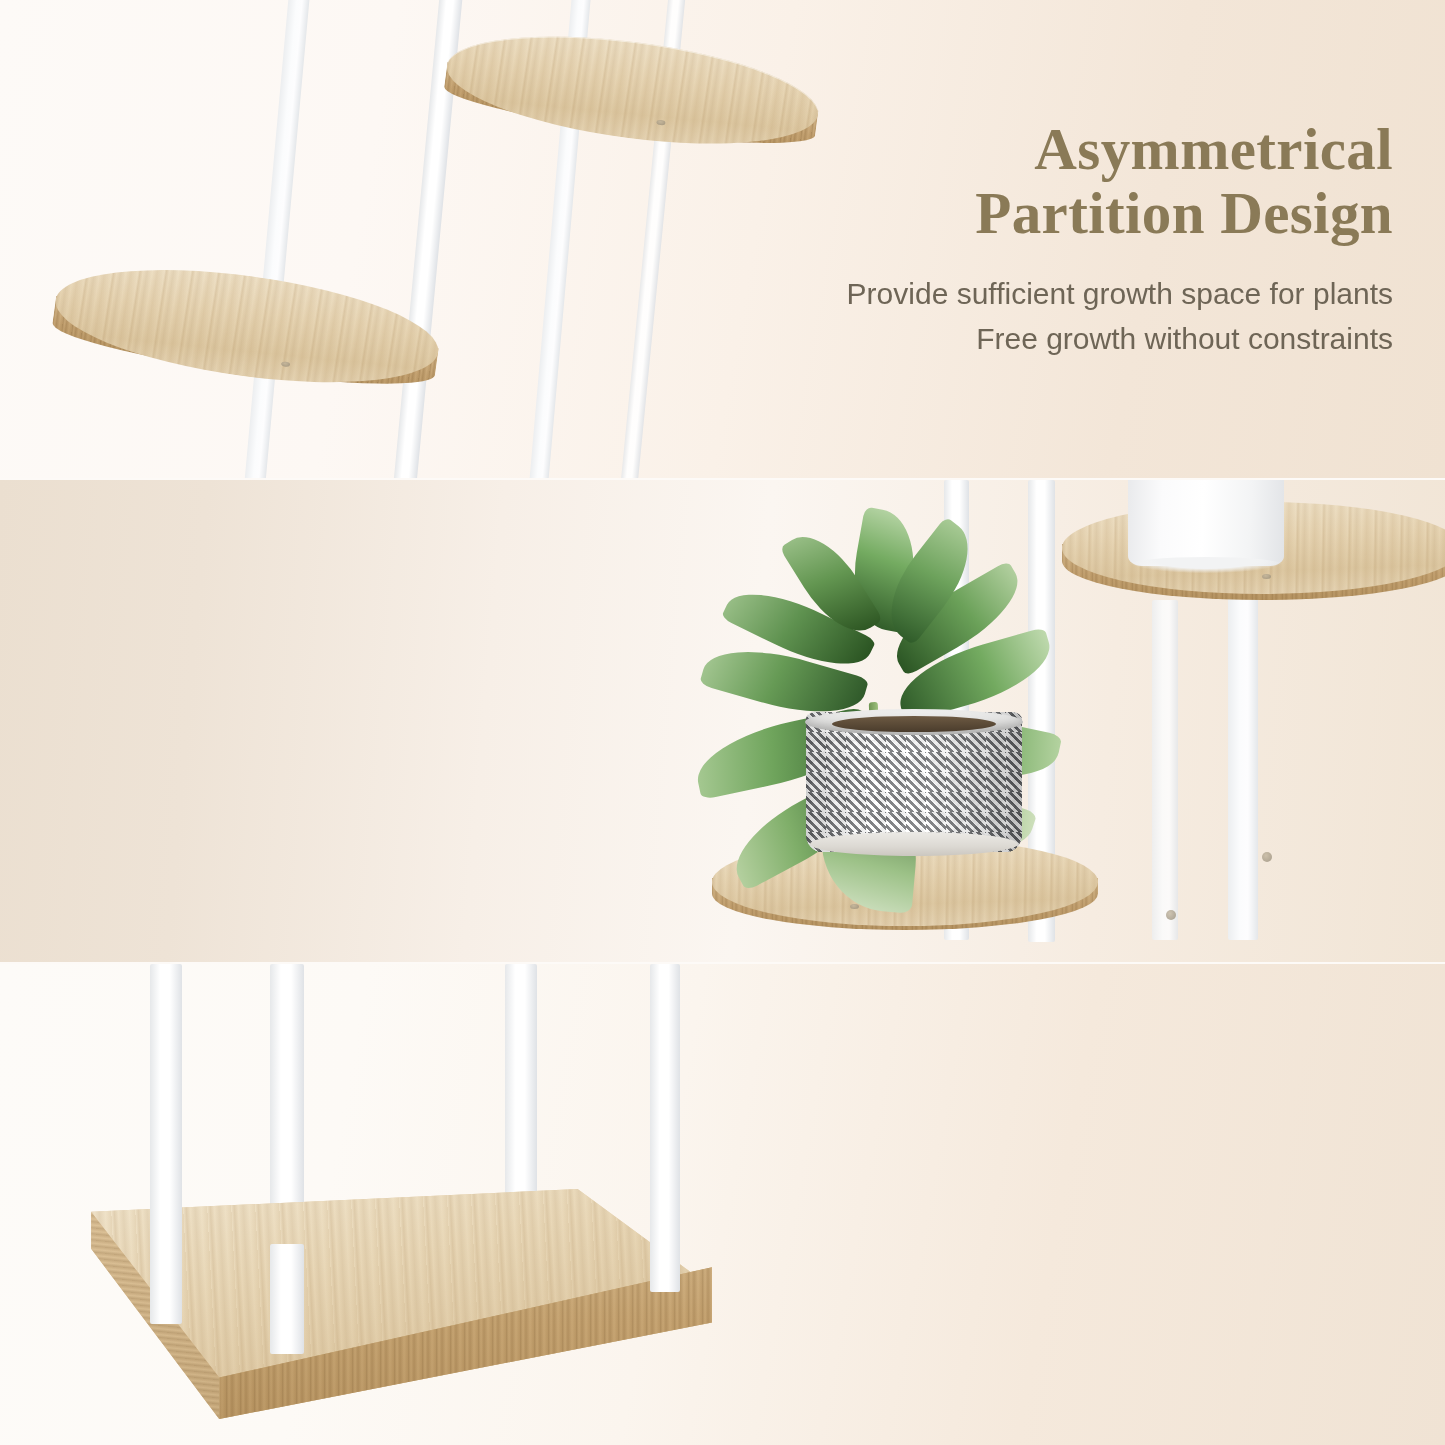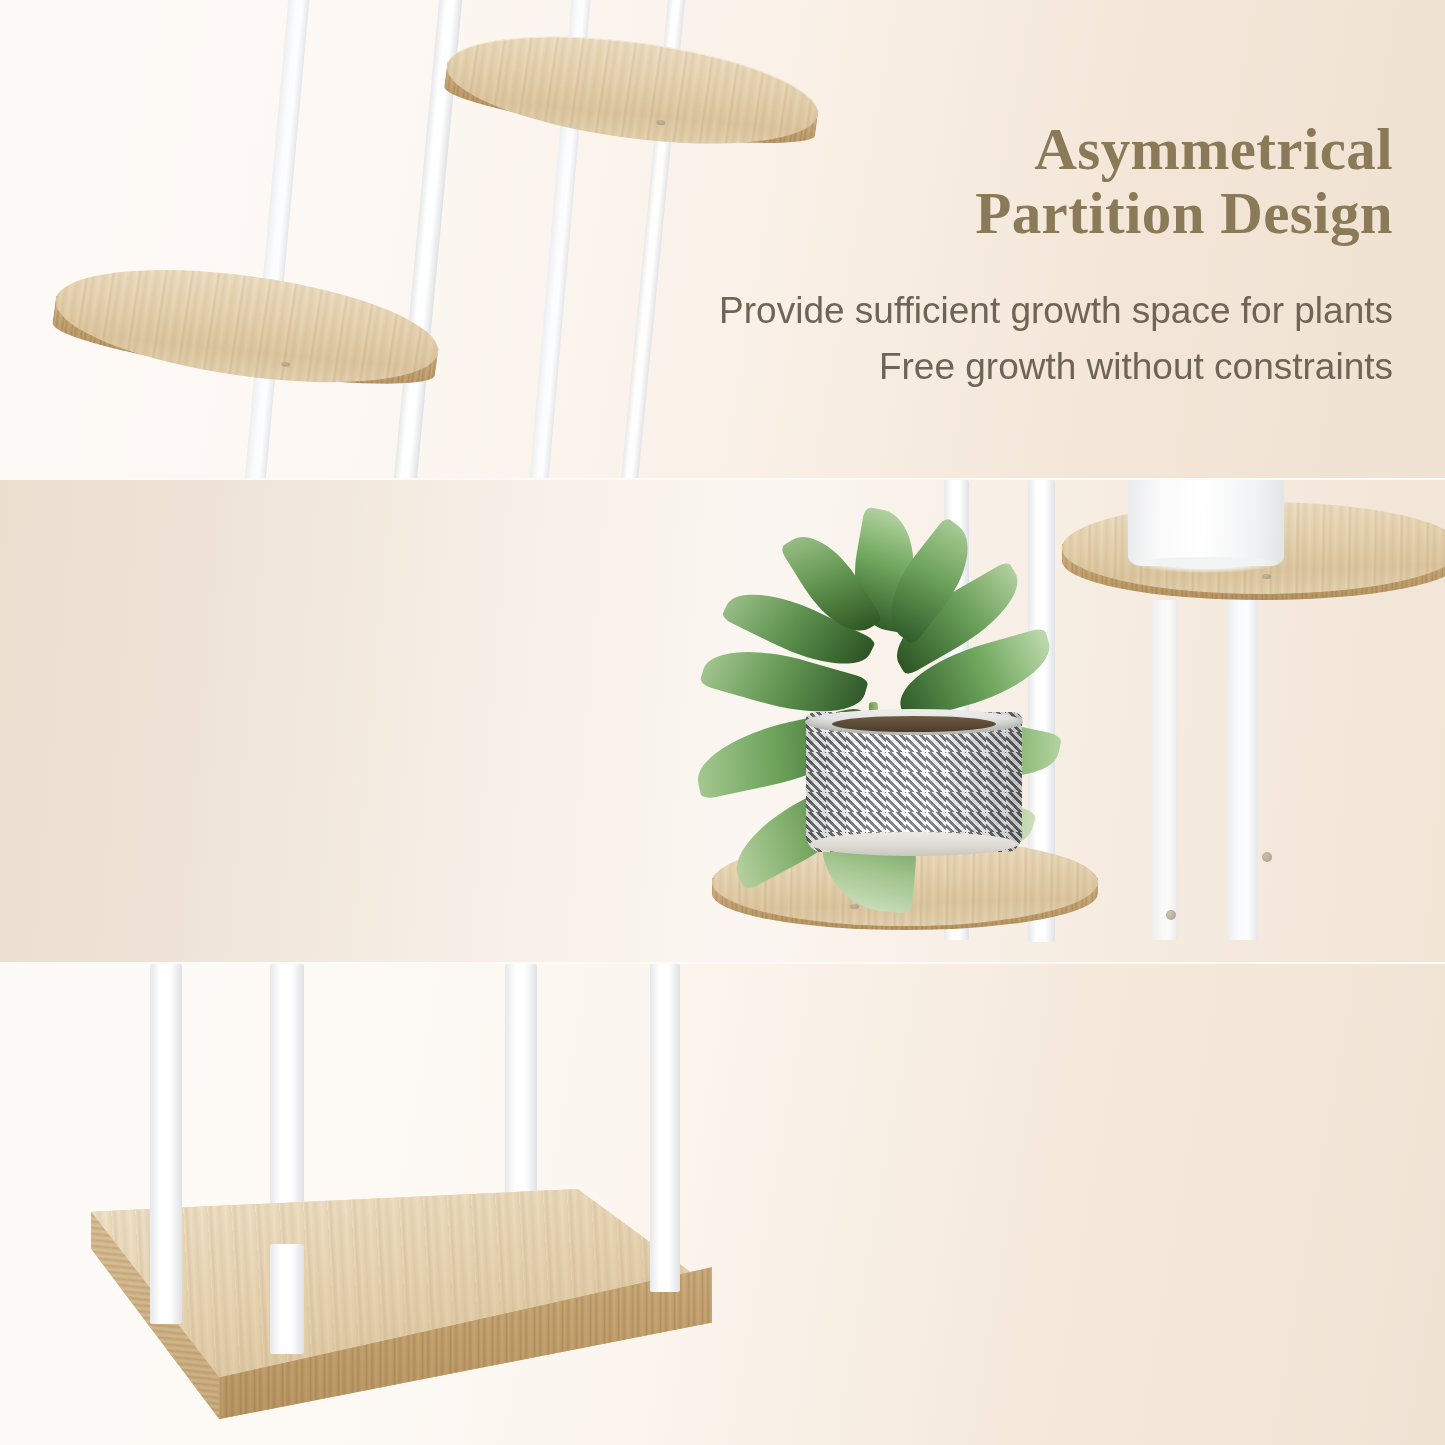--- a/index.html
+++ b/index.html
@@ -28,21 +28,21 @@
     white-space:pre-line;
   }
   .subline{
     color:#6e6556;
     line-height:1.5;
     white-space:pre-line;
   }
 
   #t1{right:52px;top:118px;text-align:right;}
   #t1 .headline{font-size:59px;}
-  #t1 .subline{font-size:37px;margin-top:38px;}
+  #t1 .subline{font-size:30px;margin-top:26px;}
 
   
   .wood{
     background-color:#e3cfae;
     background-image:
       repeating-linear-gradient(91deg,
         rgba(168,134,86,.00) 0px,
         rgba(168,134,86,.22) 2px,
         rgba(209,180,133,.05) 5px,
         rgba(150,116,70,.13) 9px,

